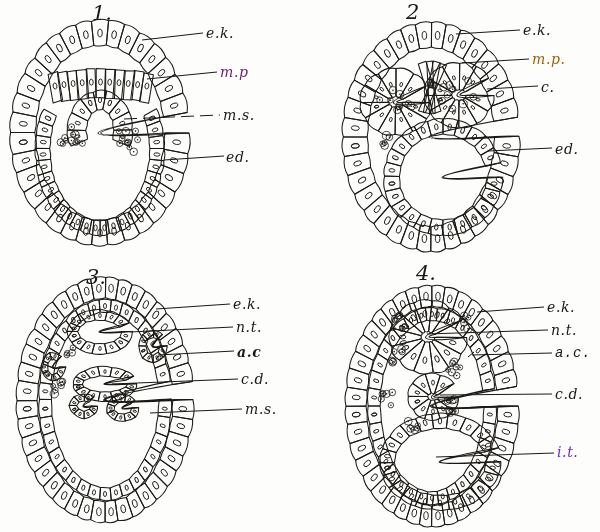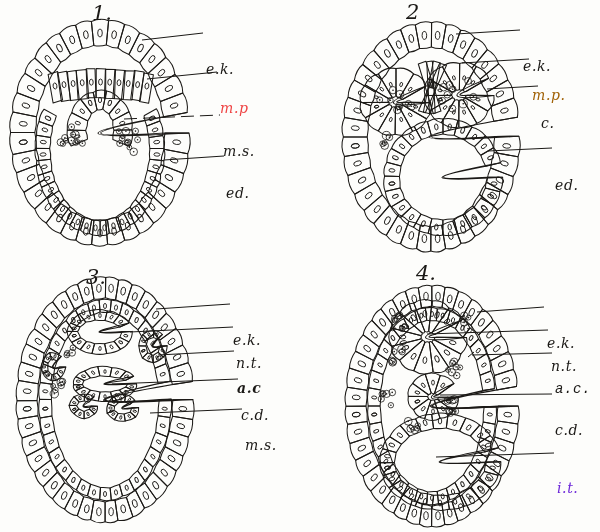--- a/index.html
+++ b/index.html
@@ -10,21 +10,20 @@
     overflow:hidden;
     font-family:"DejaVu Serif",serif;
   }
   .plate svg{position:absolute;left:0;top:0;}
   .lbl{
     position:absolute;
     font:italic 14px "DejaVu Serif",serif;
     letter-spacing:0.6px;
     color:#1b1916;
     white-space:nowrap;
-    margin-top:36px;
   }
   .num{
     position:absolute;
     font:italic 21px "DejaVu Serif",serif;
     color:#1b1916;
     white-space:nowrap;
   }
 </style>
 </head>
 <body>
@@ -1090,21 +1089,21 @@
       <line x1="440" y1="395" x2="552" y2="394" stroke="#1b1916" stroke-width="1"></line>
       <line x1="436" y1="457" x2="554" y2="453" stroke="#1b1916" stroke-width="1"></line>
     </svg>
 
   <span class="num" style="left: 92px; top: 1px; color: rgb(27, 25, 22);">1.</span>
   <span class="num" style="left: 406px; top: 0px; color: rgb(27, 25, 22);">2</span>
   <span class="num" style="left: 86px; top: 265px; color: rgb(27, 25, 22);">3.</span>
   <span class="num" style="left: 416px; top: 261px; color: rgb(27, 25, 22);">4.</span>
 
   <span class="lbl" style="left: 206px; top: 25px; color: rgb(27, 25, 22);">e.k.</span>
-  <span class="lbl" style="left: 220px; top: 64px; color: #ef4444;">m.p</span>
+  <span class="lbl" style="left: 220px; top: 64px; color: #701a75;">m.p</span>
   <span class="lbl" style="left: 223px; top: 107px; color: rgb(27, 25, 22);">m.s.</span>
   <span class="lbl" style="left: 226px; top: 149px; color: rgb(27, 25, 22);">ed.</span>
 
   <span class="lbl" style="left: 523px; top: 22px; color: rgb(27, 25, 22);">e.k.</span>
   <span class="lbl" style="left: 532px; top: 51px; color: #a16207;">m.p.</span>
   <span class="lbl" style="left: 541px; top: 79px; color: rgb(27, 25, 22);">c.</span>
   <span class="lbl" style="left: 555px; top: 141px; color: rgb(27, 25, 22);">ed.</span>
 
   <span class="lbl" style="left: 233px; top: 296px; color: rgb(27, 25, 22);">e.k.</span>
   <span class="lbl" style="left: 236px; top: 319px; color: rgb(27, 25, 22);">n.t.</span>

